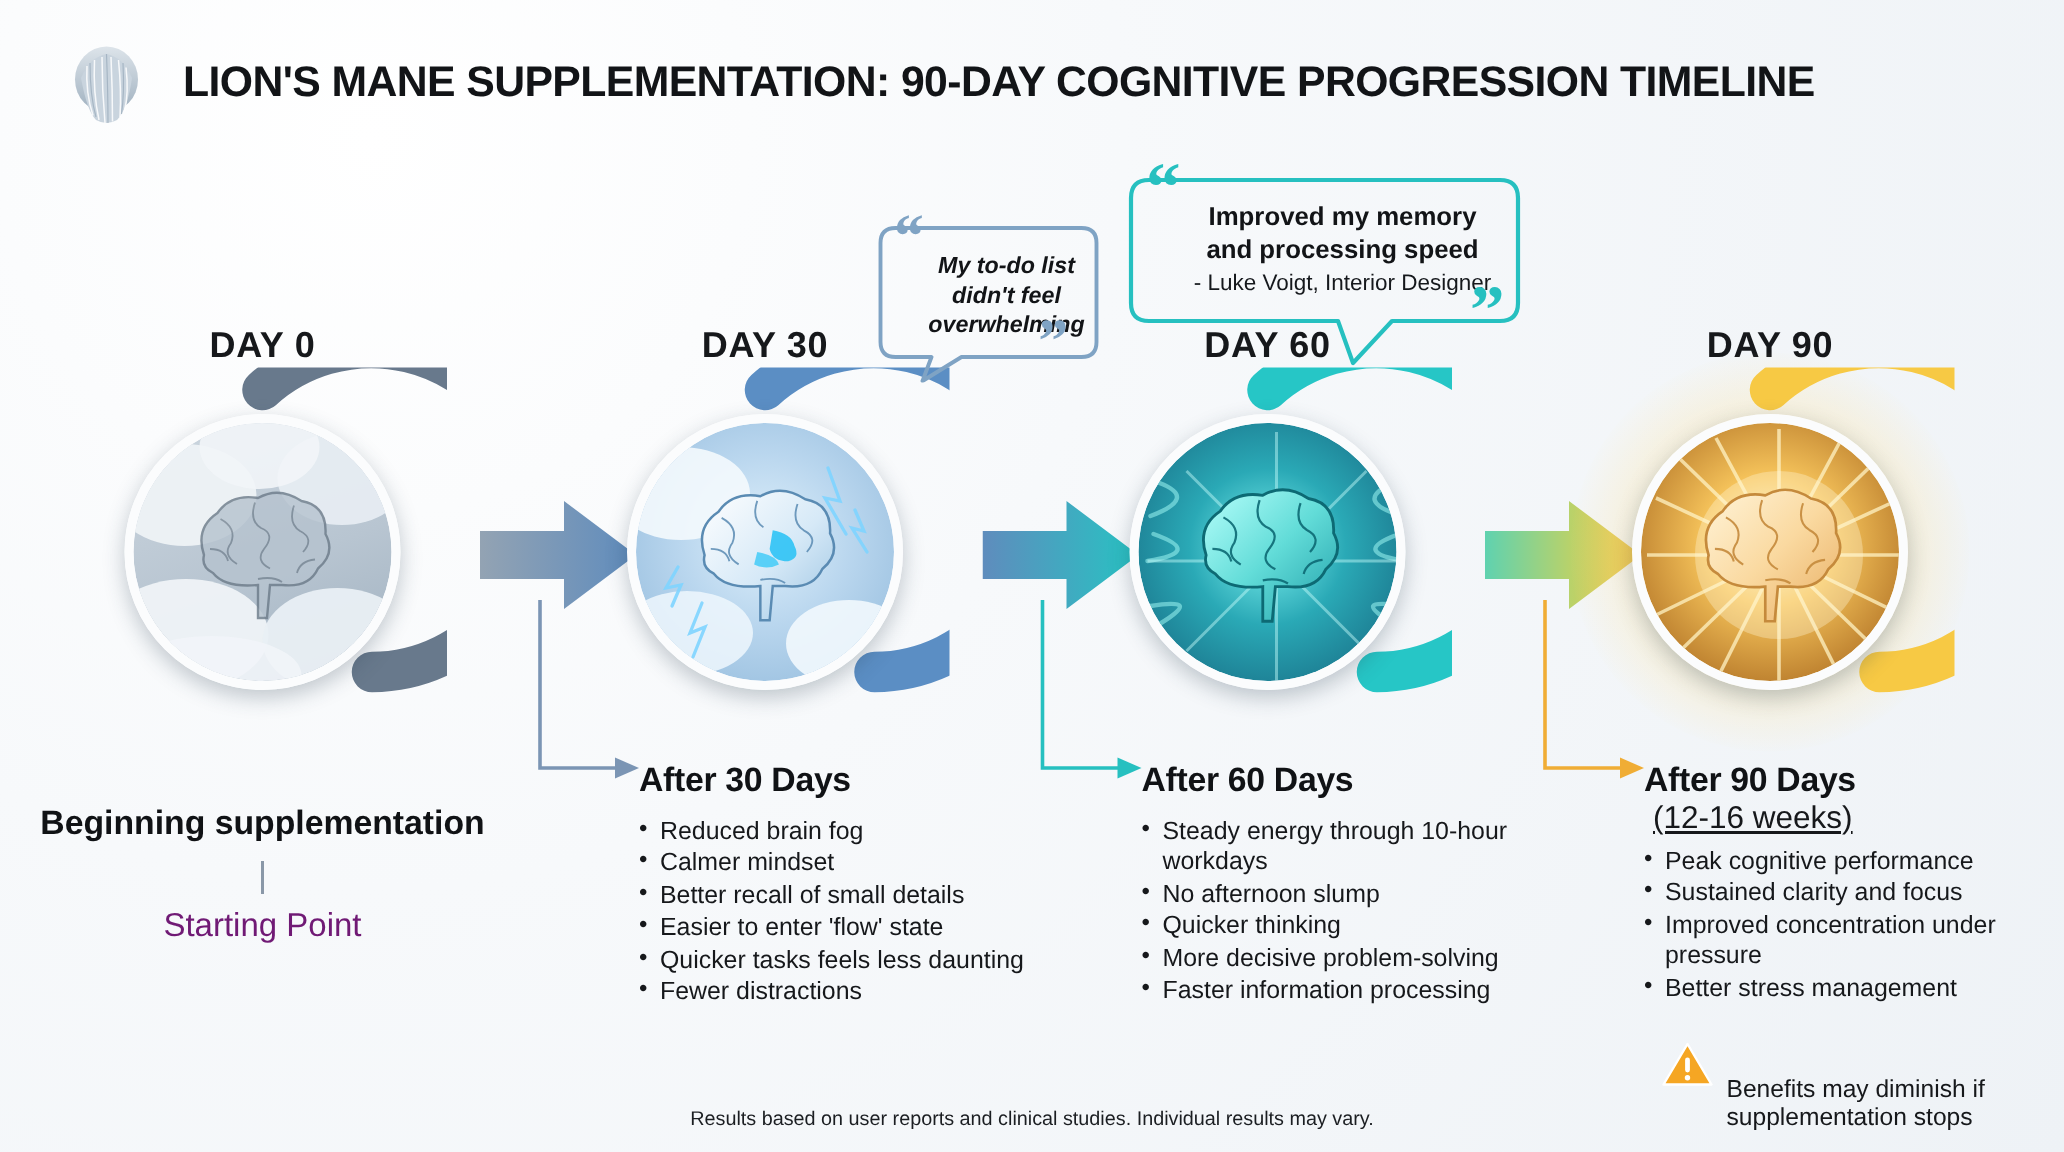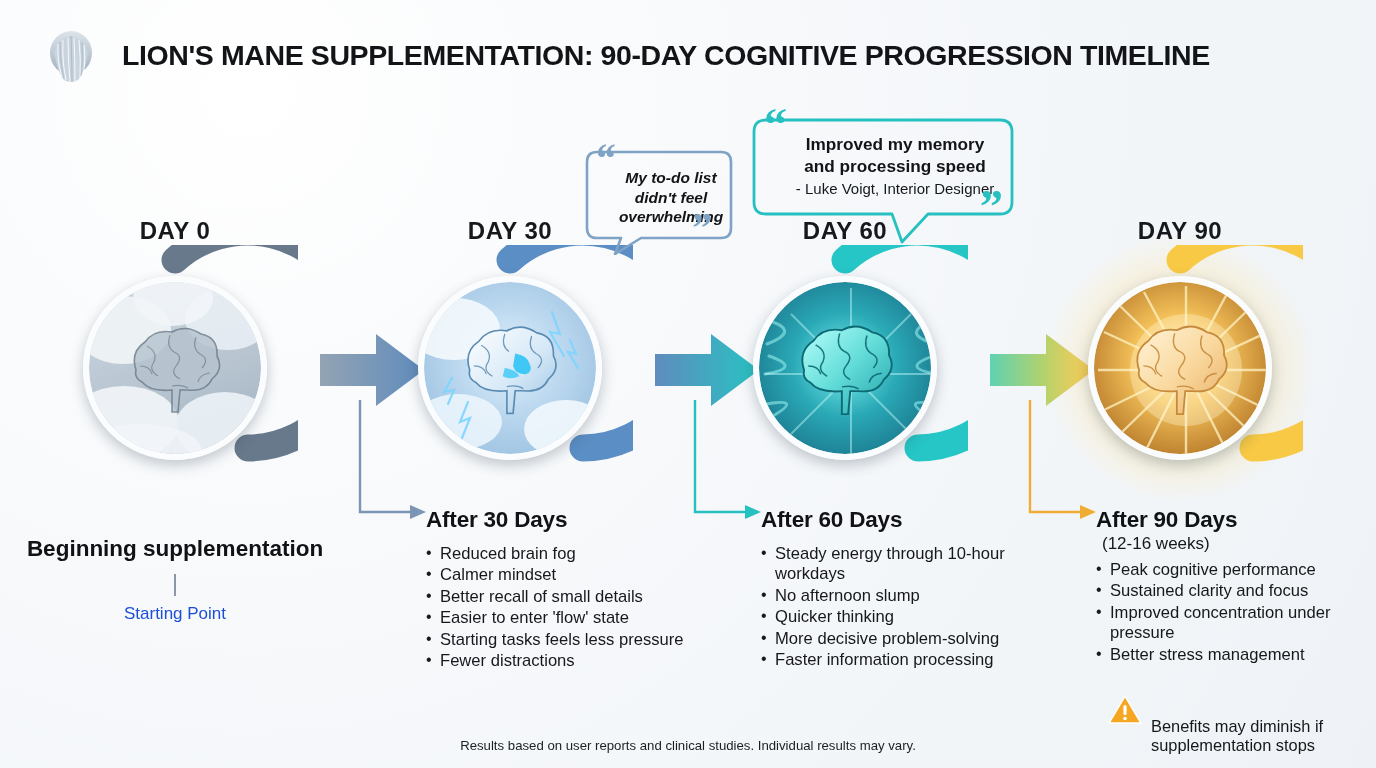--- a/index.html
+++ b/index.html
@@ -47,35 +47,35 @@
 
   
   .stem { position:absolute; }
 
   
   .block { position:absolute; }
   .block h3 {
     font-size:22.5px; font-weight:bold; color:#101215; letter-spacing:-0.2px;
     line-height:1.05;
   }
-  .block .sub { font-size:17px; color:#16181b; margin-top:2px; }
+  .block .sub { font-size:21px; color:#16181b; margin-top:2px;text-decoration:underline; }
   .block ul { list-style:none; margin-top:12px; }
   .block li {
     font-size:16.6px; color:#16181b; line-height:1.235; padding-left:14px;
     position:relative; margin-bottom:1px;
   }
   .block li::before {
     content:"\2022"; position:absolute; left:0px; top:-1px; font-size:16px; color:#16181b;
   }
 
   
   .d0 { width:300px; text-align:center; }
   .d0 .bigtext { font-size:22.5px; font-weight:bold; color:#101215; line-height:1.18; }
   .d0 .divider { width:2px; height:22px; background:#8a98a8; margin:11px auto 8px; }
-  .d0 .small { font-size:17px; color:#1d4ed8; }
+  .d0 .small { font-size:22px; color:#701a75; }
 
   
   .bubble { position:absolute; }
   .bubble .bubbletext {
     position:absolute; left:12px; top:0; width:100%; text-align:center;
   }
   .bubble .qline { font-weight:bold; color:#121417; }
   .bubble .attrib { color:#15181c; }
   .qmark { position:absolute; font-family:"Liberation Serif", serif; font-weight:bold; }
 
@@ -353,21 +353,21 @@
     <div class="small">Starting Point</div>
   </div>
 
   <div class="block" style="left:426px; top:508px; width:300px;">
     <h3>After 30 Days</h3>
     <ul>
       <li>Reduced brain fog</li>
       <li>Calmer mindset</li>
       <li>Better recall of small details</li>
       <li>Easier to enter 'flow' state</li>
-      <li>Starting tasks feels less pressure</li>
+      <li>Quicker tasks feels less daunting</li>
       <li>Fewer distractions</li>
     </ul>
   </div>
 
   <div class="block" style="left:761px; top:508px; width:270px;">
     <h3>After 60 Days</h3>
     <ul>
       <li>Steady energy through 10-hour workdays</li>
       <li>No afternoon slump</li>
       <li>Quicker thinking</li>

